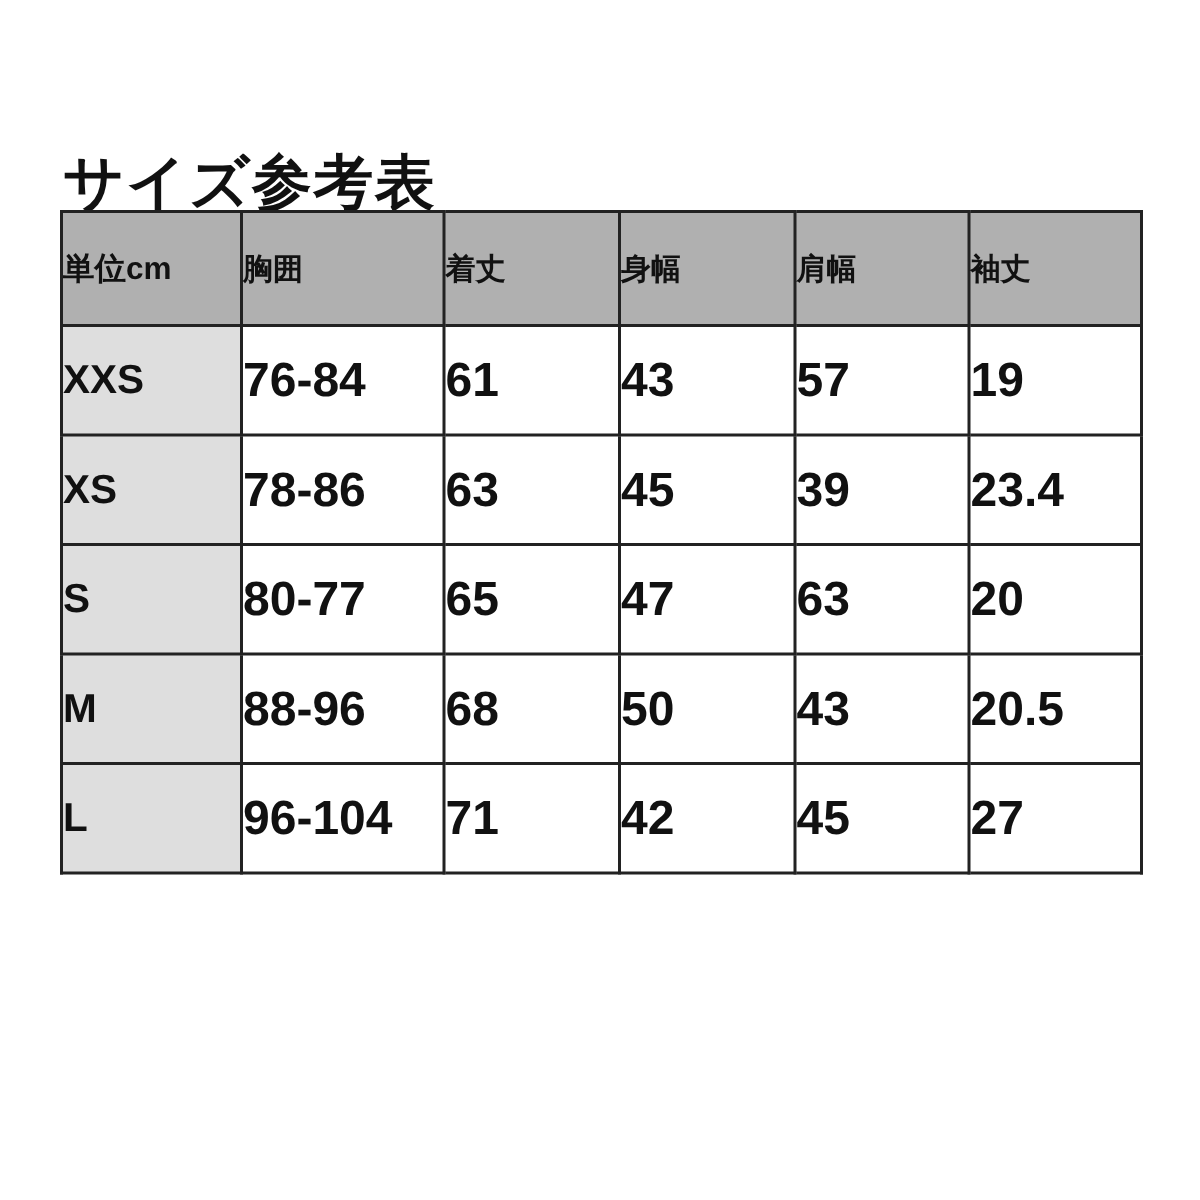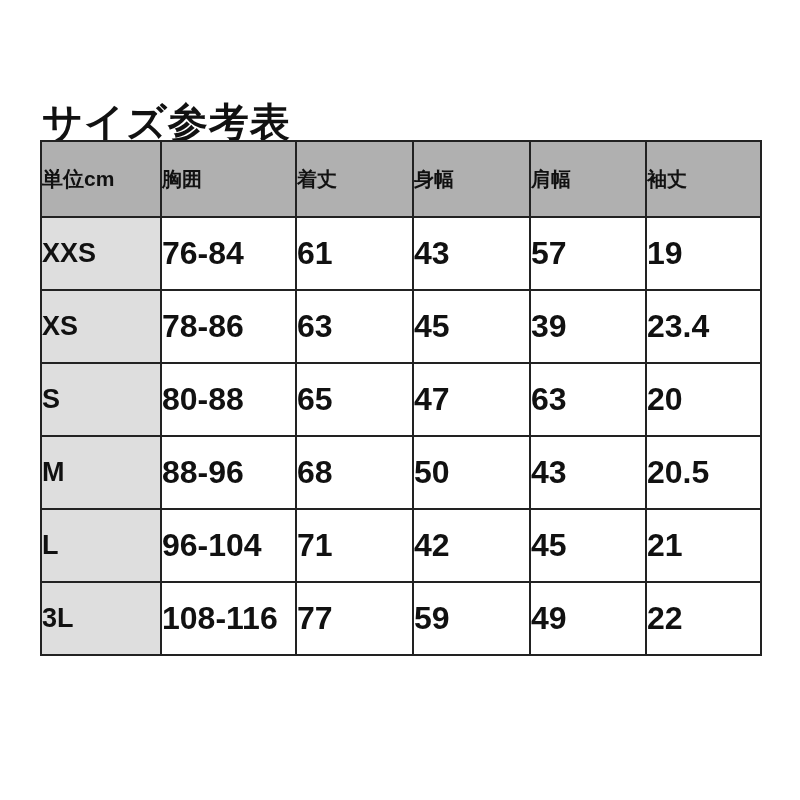--- a/index.html
+++ b/index.html
@@ -116,47 +116,39 @@
         <tr>
           <td class="size-label">XS</td>
           <td>78-86</td>
           <td>63</td>
           <td>45</td>
           <td>39</td>
           <td>23.4</td>
         </tr>
         <tr>
           <td class="size-label">S</td>
-          <td>80-88</td>
+          <td>80-77</td>
           <td>65</td>
           <td>47</td>
           <td>63</td>
           <td>20</td>
         </tr>
         <tr>
           <td class="size-label">M</td>
           <td>88-96</td>
           <td>68</td>
           <td>50</td>
           <td>43</td>
           <td>20.5</td>
         </tr>
         <tr>
           <td class="size-label">L</td>
           <td>96-104</td>
           <td>71</td>
           <td>42</td>
           <td>45</td>
-          <td>21</td>
-        </tr>
-        <tr>
-          <td class="size-label">3L</td>
-          <td>108-116</td>
-          <td>77</td>
-          <td>59</td>
-          <td>49</td>
-          <td>22</td>
+          <td>27</td>
         </tr>
       </tbody>
     </table>
   </div>
 
 </div>
 
 </body></html>

